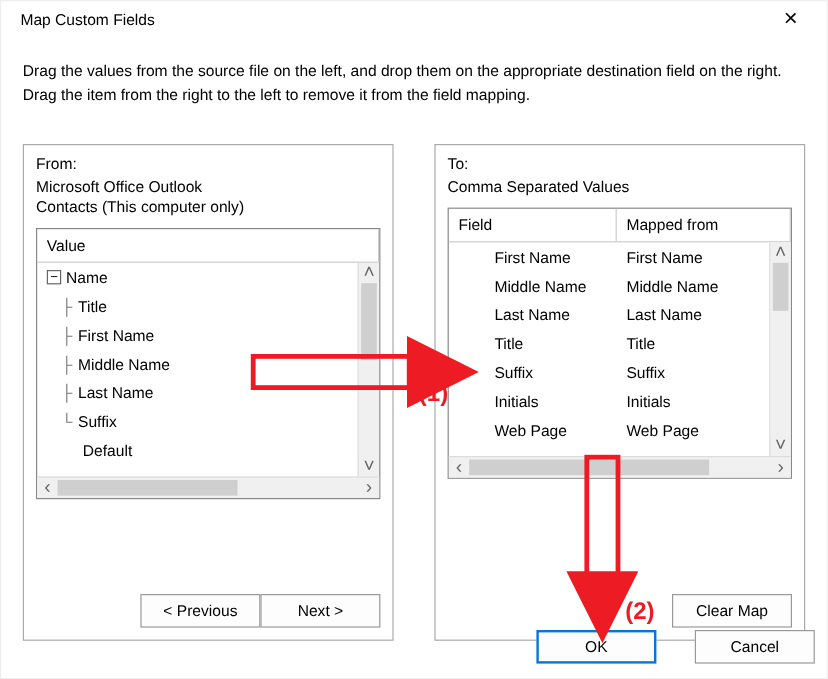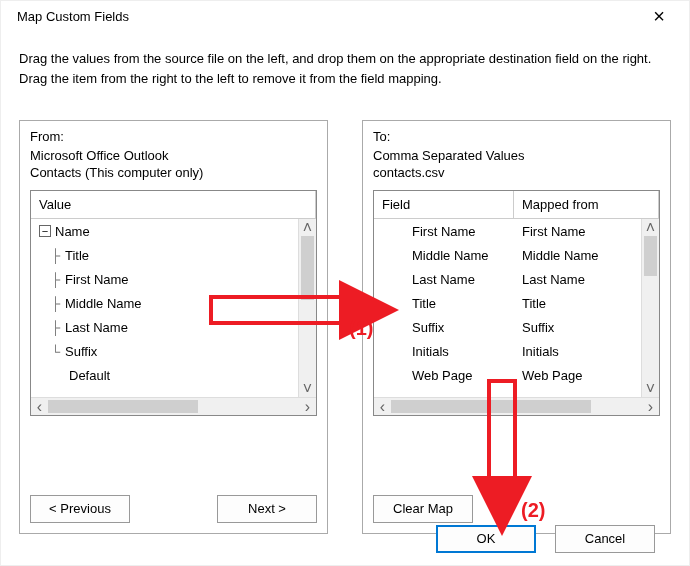--- a/index.html
+++ b/index.html
@@ -180,44 +180,44 @@
   }
   .col-mapped {
     flex: 1;
   }
   .panel-buttons {
     position: absolute;
     left: 10px;
     right: 10px;
     bottom: 10px;
     display: flex;
-    justify-content: space-between;
+    justify-content: flex-end;
   }
   .btn {
     border: 1px solid #999;
     background: #fdfdfd;
     height: 28px;
     min-width: 100px;
     padding: 0 12px;
     text-align: center;
     line-height: 26px;
     font-size: 13px;
     box-sizing: border-box;
     cursor: default;
   }
   .btn.primary {
     border: 2px solid #0078d4;
     line-height: 24px;
   }
   .dialog-buttons {
     position: absolute;
-    right: 34px;
+    right: 10px;
     bottom: 12px;
     display: flex;
-    gap: 19px;
+    gap: 32px;
   }
   
   .anno {
     position: absolute;
     pointer-events: none;
     color: #ed1c24;
     font-weight: bold;
     font-size: 20px;
   }
 </style>
@@ -293,21 +293,20 @@
 
         <div class="panel-buttons">
           <div class="btn">&lt; Previous</div>
           <div class="btn">Next &gt;</div>
         </div>
       </div>
 
       <div class="panel">
         <span class="panel-label">To:</span>
         <span class="panel-sub">Comma Separated Values</span>
-        <span class="panel-sub">contacts.csv</span>
 
         <div class="list-wrap">
           <div class="list-header">
             <div class="col" style="width:140px">Field</div>
             <div class="col" style="flex:1">Mapped from</div>
           </div>
           <div class="list-body">
             <div class="row">
               <span class="col-field">First Name</span>
               <span class="col-mapped">First Name</span>

